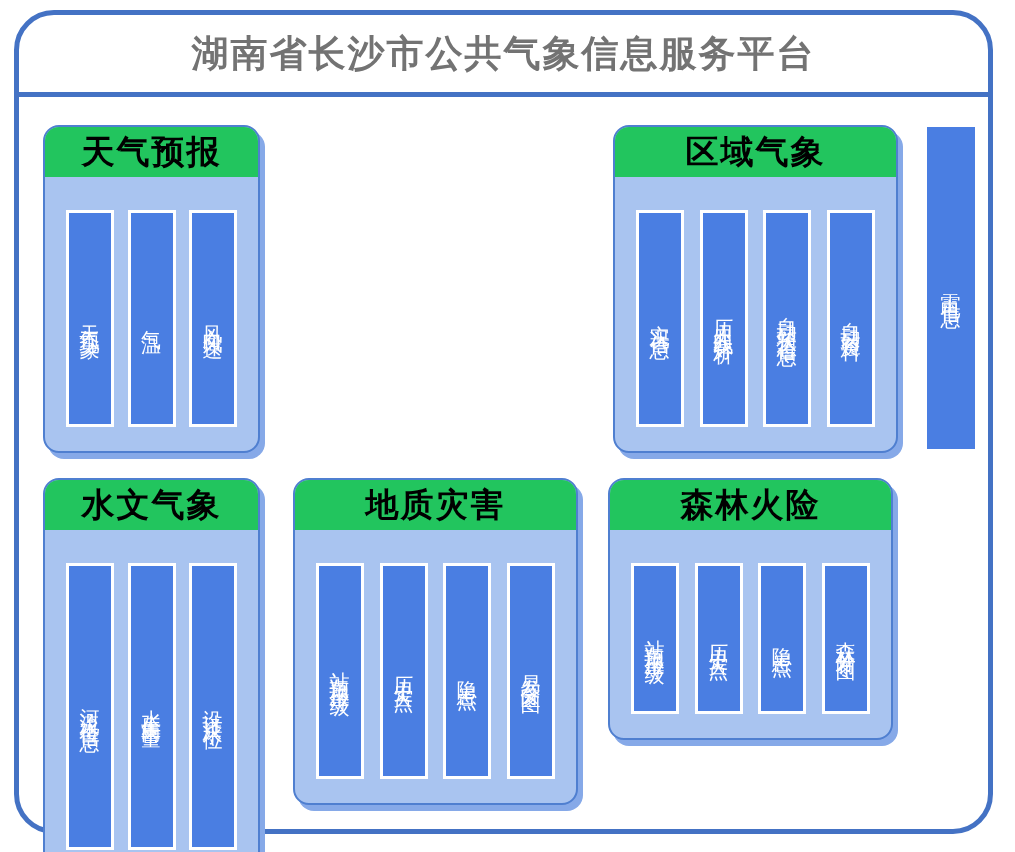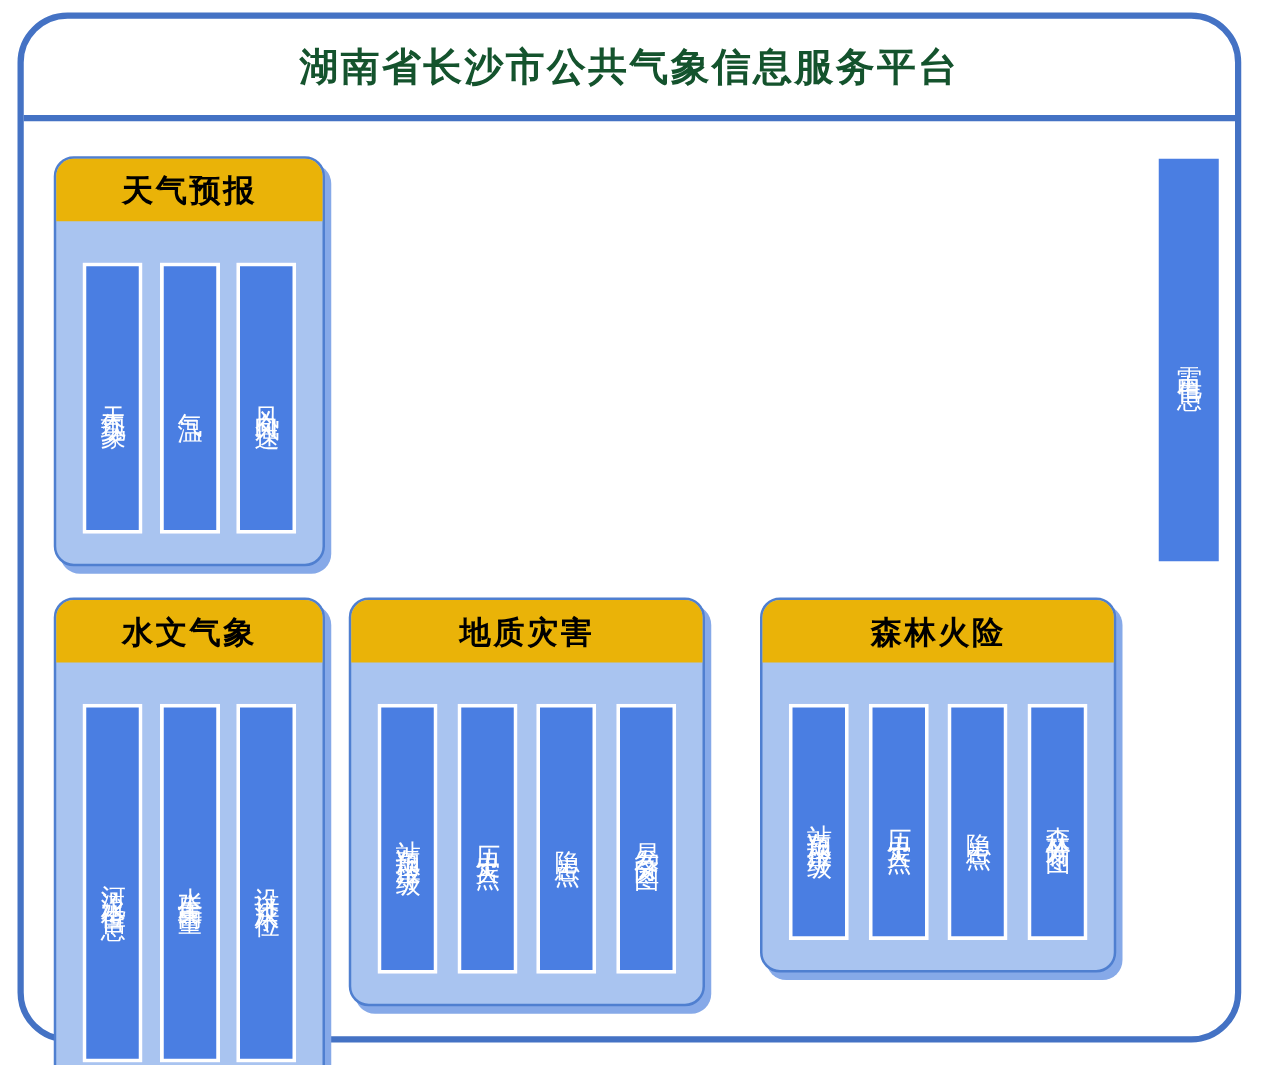--- a/index.html
+++ b/index.html
@@ -11,31 +11,31 @@
   .frame{
     position:absolute;left:14px;top:10px;width:979px;height:824px;
     border:5px solid #4472c4;border-radius:40px;background:#ffffff;box-sizing:border-box;
   }
   .frame-head{
     position:absolute;left:0;top:0;width:100%;height:82px;
     border-bottom:5px solid #4472c4;box-sizing:border-box;
     display:flex;align-items:center;justify-content:center;
   }
   .main-title{
-    font-size:31px;font-weight:bold;color:#14532d;letter-spacing:2px;white-space:nowrap;
+    font-size:37px;font-weight:bold;color:#737373;letter-spacing:2px;white-space:nowrap;
   }
   
   .panel{
     position:absolute;background:#a9c4f0;border:2px solid #4f7fd0;border-radius:16px;
     box-sizing:border-box;box-shadow:5px 6px 0 #86a9e8;
   }
   .panel-head{
-    position:absolute;left:0;top:0;width:100%;height:50px;background:#eab308;
+    position:absolute;left:0;top:0;width:100%;height:50px;background:#22c55e;
     border-radius:14px 14px 0 0;display:flex;align-items:center;justify-content:center;
-    font-size:25px;font-weight:bold;color:#000;letter-spacing:2px;box-sizing:border-box;
+    font-size:33px;font-weight:bold;color:#000;letter-spacing:2px;box-sizing:border-box;
   }
   .bars{
     position:absolute;left:21px;right:21px;top:83px;bottom:24px;
     display:flex;justify-content:space-between;
   }
   .bar{
     width:48px;background:#4a7ee2;border:3px solid #ffffff;box-sizing:border-box;
     display:flex;align-items:center;justify-content:center;
   }
   .vtext{
@@ -67,59 +67,76 @@
       <div class="bar">
           <span class="vtext">气温</span>
         </div>
       <div class="bar">
           <span class="vtext">风向风速</span>
         </div>
     </div>
   </section>
 
 
+  <section class="panel" style="left:613px;top:125px;width:285px;height:328px">
+    <header class="panel-head">区域气象</header>
+    <div class="bars">
+      <div class="bar">
+          <span class="vtext">实况信息</span>
+        </div>
+      <div class="bar">
+          <span class="vtext">历史曲线分析</span>
+        </div>
+      <div class="bar">
+          <span class="vtext">自动站状态信息</span>
+        </div>
+      <div class="bar">
+          <span class="vtext">自动站资料</span>
+        </div>
+    </div>
+  </section>
 
   <div class="side-bar">
     <span class="vtext">雷电信息</span>
   </div>
 
   <section class="panel" style="left:43px;top:478px;width:217px;height:398px">
     <header class="panel-head">水文气象</header>
     <div class="bars">
       <div class="bar">
           <span class="vtext">河流水位信息</span>
         </div>
       <div class="bar">
           <span class="vtext">水库集雨量</span>
         </div>
       <div class="bar">
           <span class="vtext">设计洪水位</span>
         </div>
     </div>
   </section>
 
-  <section class="panel" style="left:279px;top:478px;width:285px;height:327px">
+  <section class="panel" style="left:293px;top:478px;width:285px;height:327px">
     <header class="panel-head">地质灾害</header>
     <div class="bars">
       <div class="bar">
           <span class="vtext">站点预报等级</span>
         </div>
       <div class="bar">
           <span class="vtext">历史灾点</span>
         </div>
       <div class="bar">
           <span class="vtext">隐患点</span>
         </div>
       <div class="bar">
           <span class="vtext">易发分区图</span>
         </div>
     </div>
   </section>
 
-  <section class="panel" style="left:608px;top:478px;width:285px;height:300px">
+  <section class="panel" style="left:608px;top:478px;width:285px;height:262px">
     <header class="panel-head">森林火险</header>
     <div class="bars">
       <div class="bar">
           <span class="vtext">站点预报等级</span>
         </div>
       <div class="bar">
           <span class="vtext">历史灾点</span>
         </div>
       <div class="bar">
           <span class="vtext">隐患点</span>

